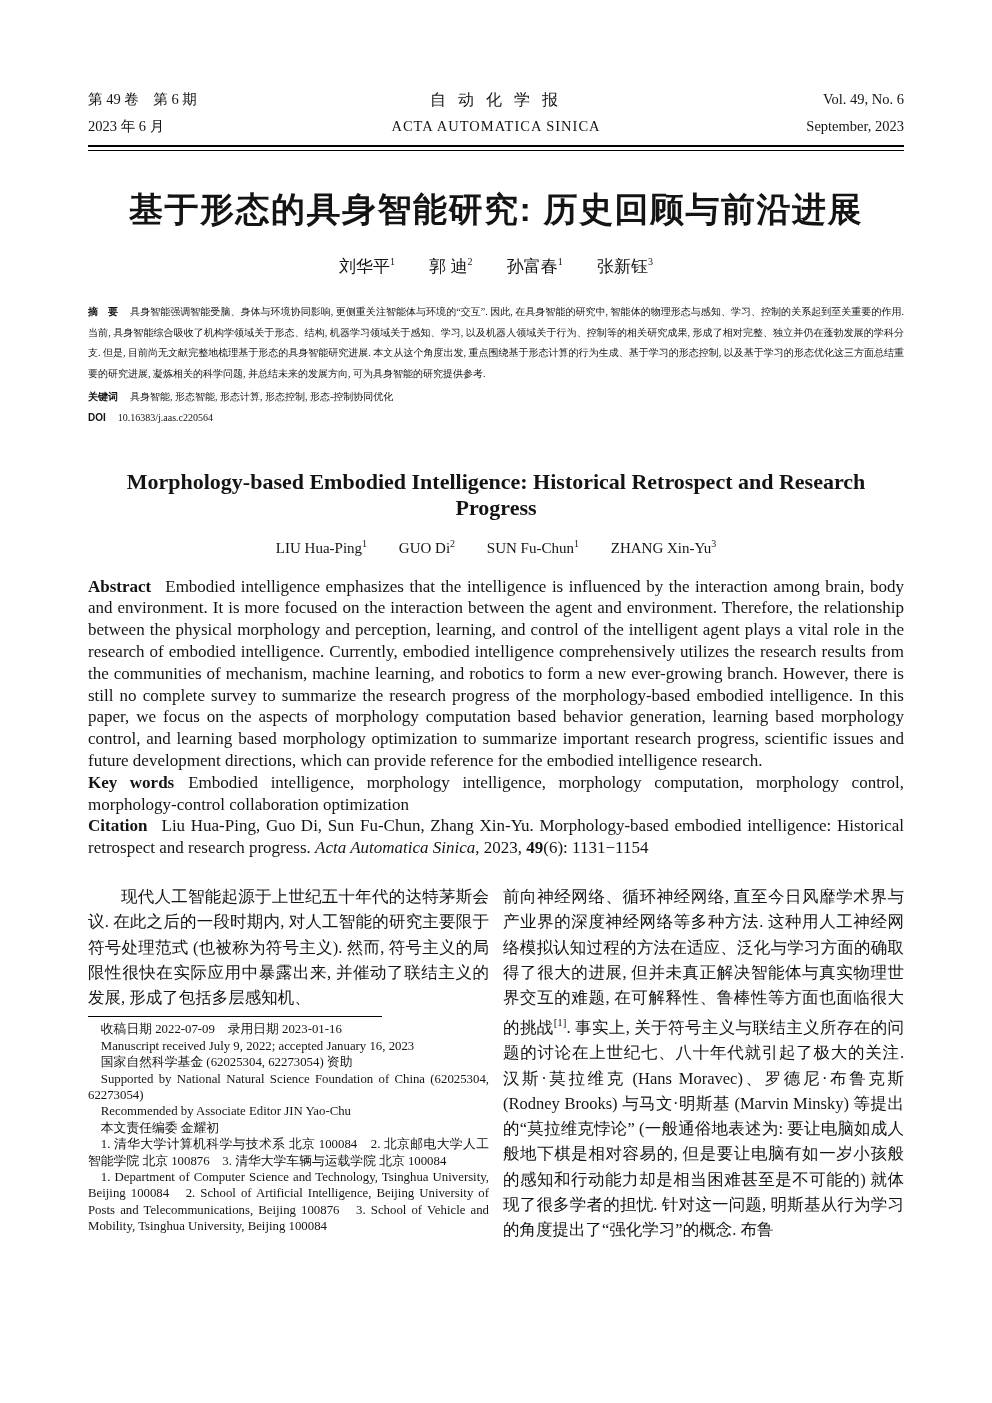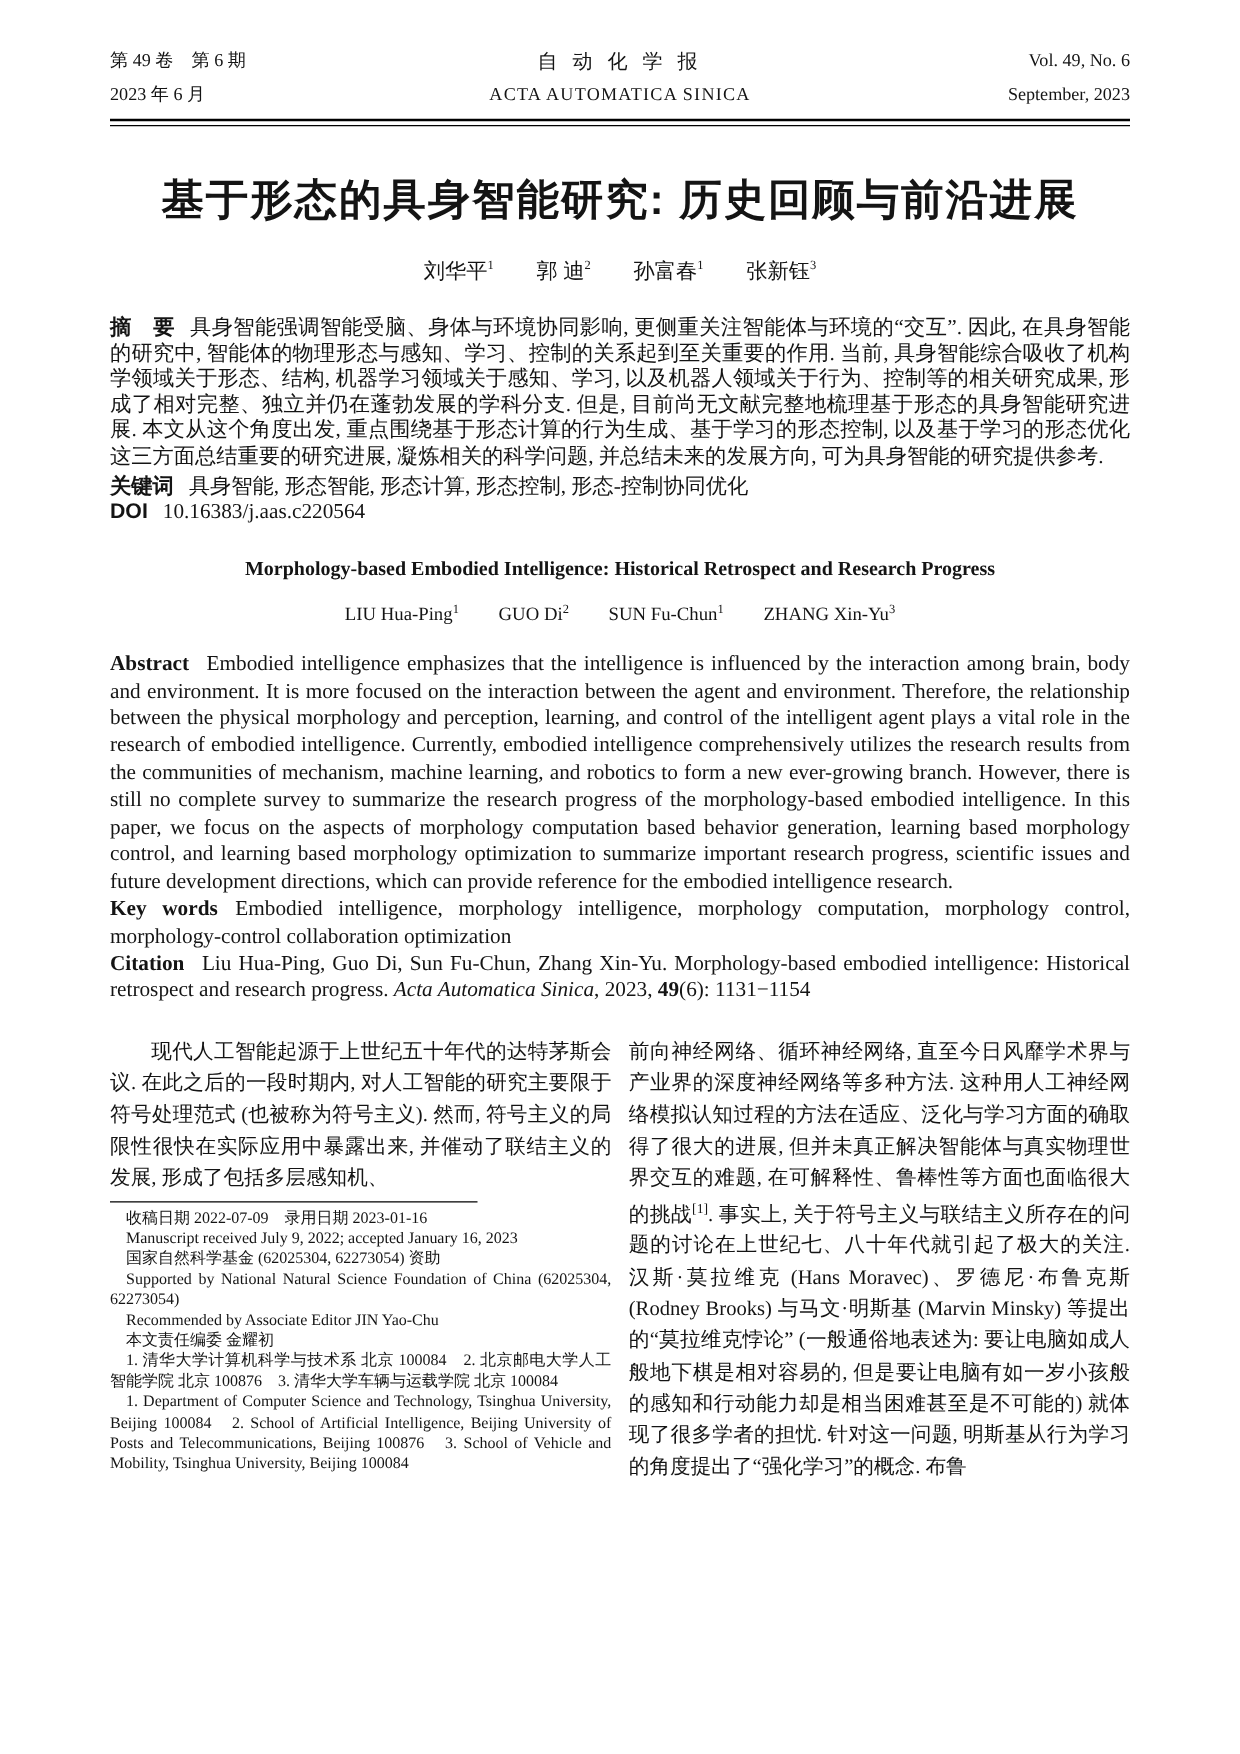--- a/index.html
+++ b/index.html
@@ -1,46 +1,46 @@
 <!DOCTYPE html>
 <html><head>
 <meta charset="utf-8">
 <style>
   html,body{margin:0;padding:0;background:#e8e8e8;}
   .page{
     width:992px;height:1403px;background:#ffffff;color:#141414;
-    box-sizing:border-box;padding:36px 88px 0 88px;position:relative;
+    box-sizing:border-box;padding:86px 88px 0 88px;position:relative;
     font-family:"Liberation Serif","DejaVu Serif",serif;overflow:hidden;
     margin:0 auto;
   }
   
   .jheader{display:flex;justify-content:space-between;align-items:flex-start;
     font-size:14.5px;line-height:27px;}
   .jh-left,.jh-right{width:190px;}
   .jh-right{text-align:right;}
   .jh-center{flex:1;text-align:center;}
   .jh-cn{font-size:16px;letter-spacing:4px;}
   .jh-en{letter-spacing:1px;}
   .rule-double{margin-top:5px;height:3px;border-top:2.4px solid #000;border-bottom:1.2px solid #000;}
   
   .title-zh{margin-top:36px;text-align:center;font-size:34px;font-weight:700;
     font-family:"Liberation Sans","DejaVu Sans",sans-serif;letter-spacing:1.5px;}
   .authors-zh{margin-top:22px;text-align:center;font-size:17px;}
   .authors-zh .author{margin:0 15px;}
   sup{font-size:10px;}
   
-  .meta{margin-top:24px;font-size:17px;line-height:20.6px;text-align:justify;}
+  .meta{margin-top:24px;font-size:10px;line-height:20.6px;text-align:justify;}
   .meta p{margin:0;}
   .meta .mt{margin-top:3px;}
   .lbl{font-weight:700;font-family:"Liberation Sans","DejaVu Sans",sans-serif;margin-right:12px;}
   .doi-line{margin-top:9px;}
   .bold{font-weight:700;}
   .ital{font-style:italic;}
   
-  .title-en{margin-top:27px;text-align:center;font-size:16px;font-weight:700;}
+  .title-en{margin-top:40px;text-align:center;font-size:22px;font-weight:700;}
   .authors-en{margin-top:17px;text-align:center;font-size:15px;}
   .authors-en .author{margin:0 14px;}
   .meta-en{margin-top:19px;font-size:17px;line-height:21.8px;text-align:justify;}
   .meta-en p{margin:0;}
   .meta-en .lbl{font-family:"Liberation Serif","DejaVu Serif",serif;margin-right:14px;}
   
   .columns{margin-top:25px;display:flex;gap:14px;}
   .col{width:401px;font-size:16.5px;line-height:25.3px;text-align:justify;}
   .col p{margin:0;}
   .body-indent{text-indent:2em;}

